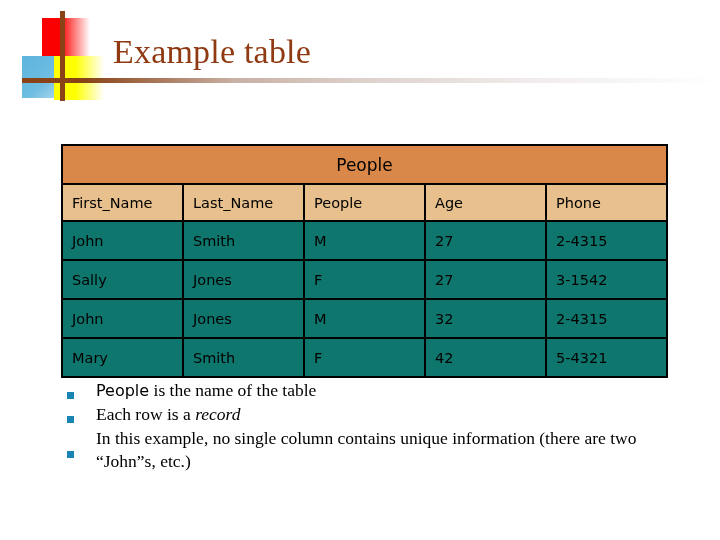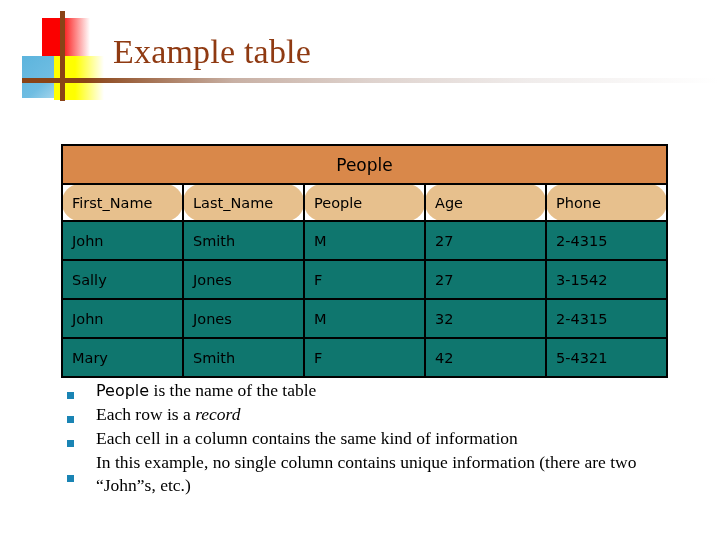--- a/index.html
+++ b/index.html
@@ -108,21 +108,20 @@
   #people-table .title-row td {
     background: #d9884a;
     text-align: center;
     font-size: 17px;
     height: 37px;
     padding: 0;
   }
   #people-table .head-row td {
     background: #e7c08d;
     height: 35px;
-    border-radius: 18px;
   }
   #people-table .data-row td {
     background: #0f766e;
     height: 37px;
   }
 
   
   #bullets {
     position: absolute;
     left: 61px;
@@ -220,23 +219,19 @@
   <div class="bullet-row">
     <div class="bullet-marker"></div>
     <div class="bullet-text"><span class="sans-term">People</span><span> is the name of the table</span></div>
   </div>
 
   <div class="bullet-row">
     <div class="bullet-marker"></div>
     <div class="bullet-text"><span>Each row is a </span><span class="ital">record</span></div>
   </div>
 
-  <div class="bullet-row">
-    <div class="bullet-marker"></div>
-    <div class="bullet-text"><span>Each cell in a column contains the same kind of information</span></div>
-  </div>
 
   <div class="bullet-row">
     <div class="bullet-marker"></div>
     <div class="bullet-text"><span>In this example, no single column contains unique information (there are two “John”s, etc.)</span></div>
   </div>
 
 </div>
 
 </body></html>

